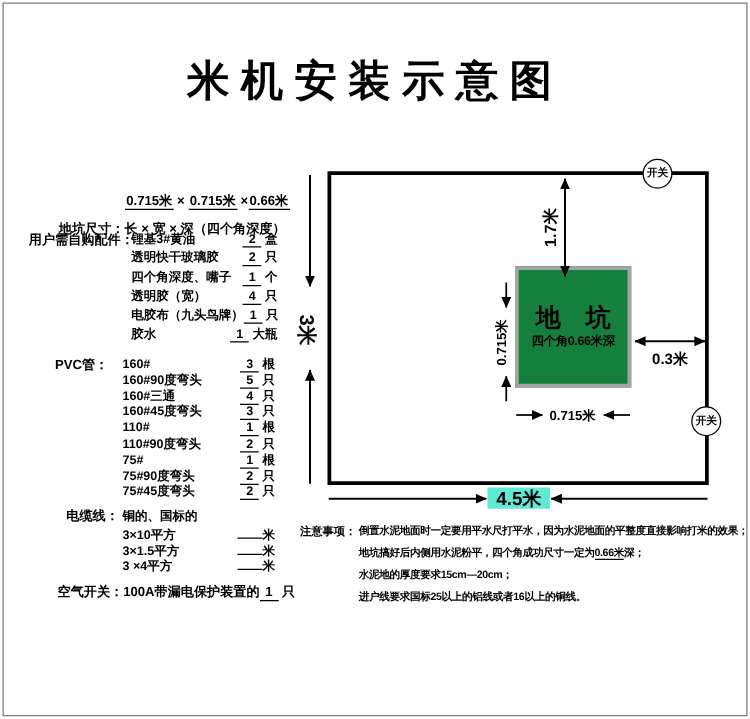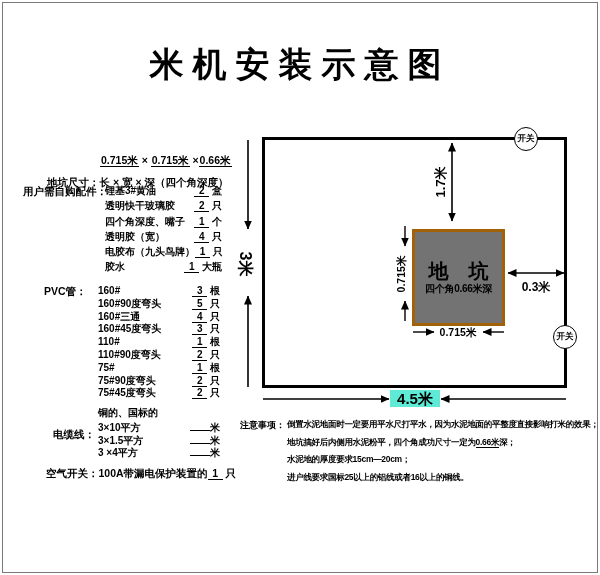--- a/index.html
+++ b/index.html
@@ -24,28 +24,28 @@
   .acc-list .item-row{height:15.3px;}
   .pvc-list{left:98px;top:284px;width:122px;font-size:10px;}
   .pvc-list .item-row{height:12.8px;}
   .cable-list{left:98px;top:421px;width:122px;font-size:10px;}
   .cable-list .item-row{height:12.6px;}
   .qty{white-space:nowrap;}
   .num{display:inline-block;min-width:9px;text-align:center;border-bottom:1px solid #000;padding:0 3px;}
   .cable-list .num{min-width:14px;}
   .lbl-acc{left:23px;top:185px;}
   .lbl-pvc{left:44px;top:285px;}
-  .lbl-cable{left:53px;top:428px;}
+  .lbl-cable{left:53px;top:406px;}
   .cable-note{position:absolute;left:98px;top:406px;font-size:10px;white-space:nowrap;}
   .airswitch{position:absolute;left:46px;top:467px;font-size:10.5px;white-space:nowrap;}
 
   
   .room{position:absolute;left:262px;top:137px;width:299px;height:245px;border:3px solid #000;}
-  .pit{position:absolute;left:412px;top:229px;width:87px;height:91px;border:3px solid #a16207;
-       display:flex;flex-direction:column;align-items:center;justify-content:center;background:#737373;}
+  .pit{position:absolute;left:412px;top:213px;width:87px;height:91px;border:3px solid #a3a3a3;
+       display:flex;flex-direction:column;align-items:center;justify-content:center;background:#15803d;}
   .pit-title{font-size:20px;white-space:nowrap;line-height:22px;}
   .pit-sub{font-size:10px;white-space:nowrap;letter-spacing:-0.3px;}
   .dims-svg{position:absolute;left:0;top:0;z-index:3;pointer-events:none;}
   .dim{position:absolute;text-align:center;white-space:nowrap;z-index:4;}
   .dim-17{left:419px;top:175px;width:40px;height:14px;font-size:13px;transform:rotate(-90deg);}
   .dim-3{left:231px;top:255px;width:30px;height:18px;font-size:16px;transform:rotate(90deg);}
   .dim-0715-left{left:377px;top:268px;width:48px;height:12px;font-size:10.5px;transform:rotate(-90deg);}
   .dim-0715-bottom{left:436px;top:326px;width:44px;height:12px;font-size:10.5px;}
   .dim-03{left:515px;top:279px;width:42px;height:14px;font-size:12px;}
   .dim-45{left:390px;top:390px;width:50px;height:17px;font-size:15px;background:#5eead4;}

